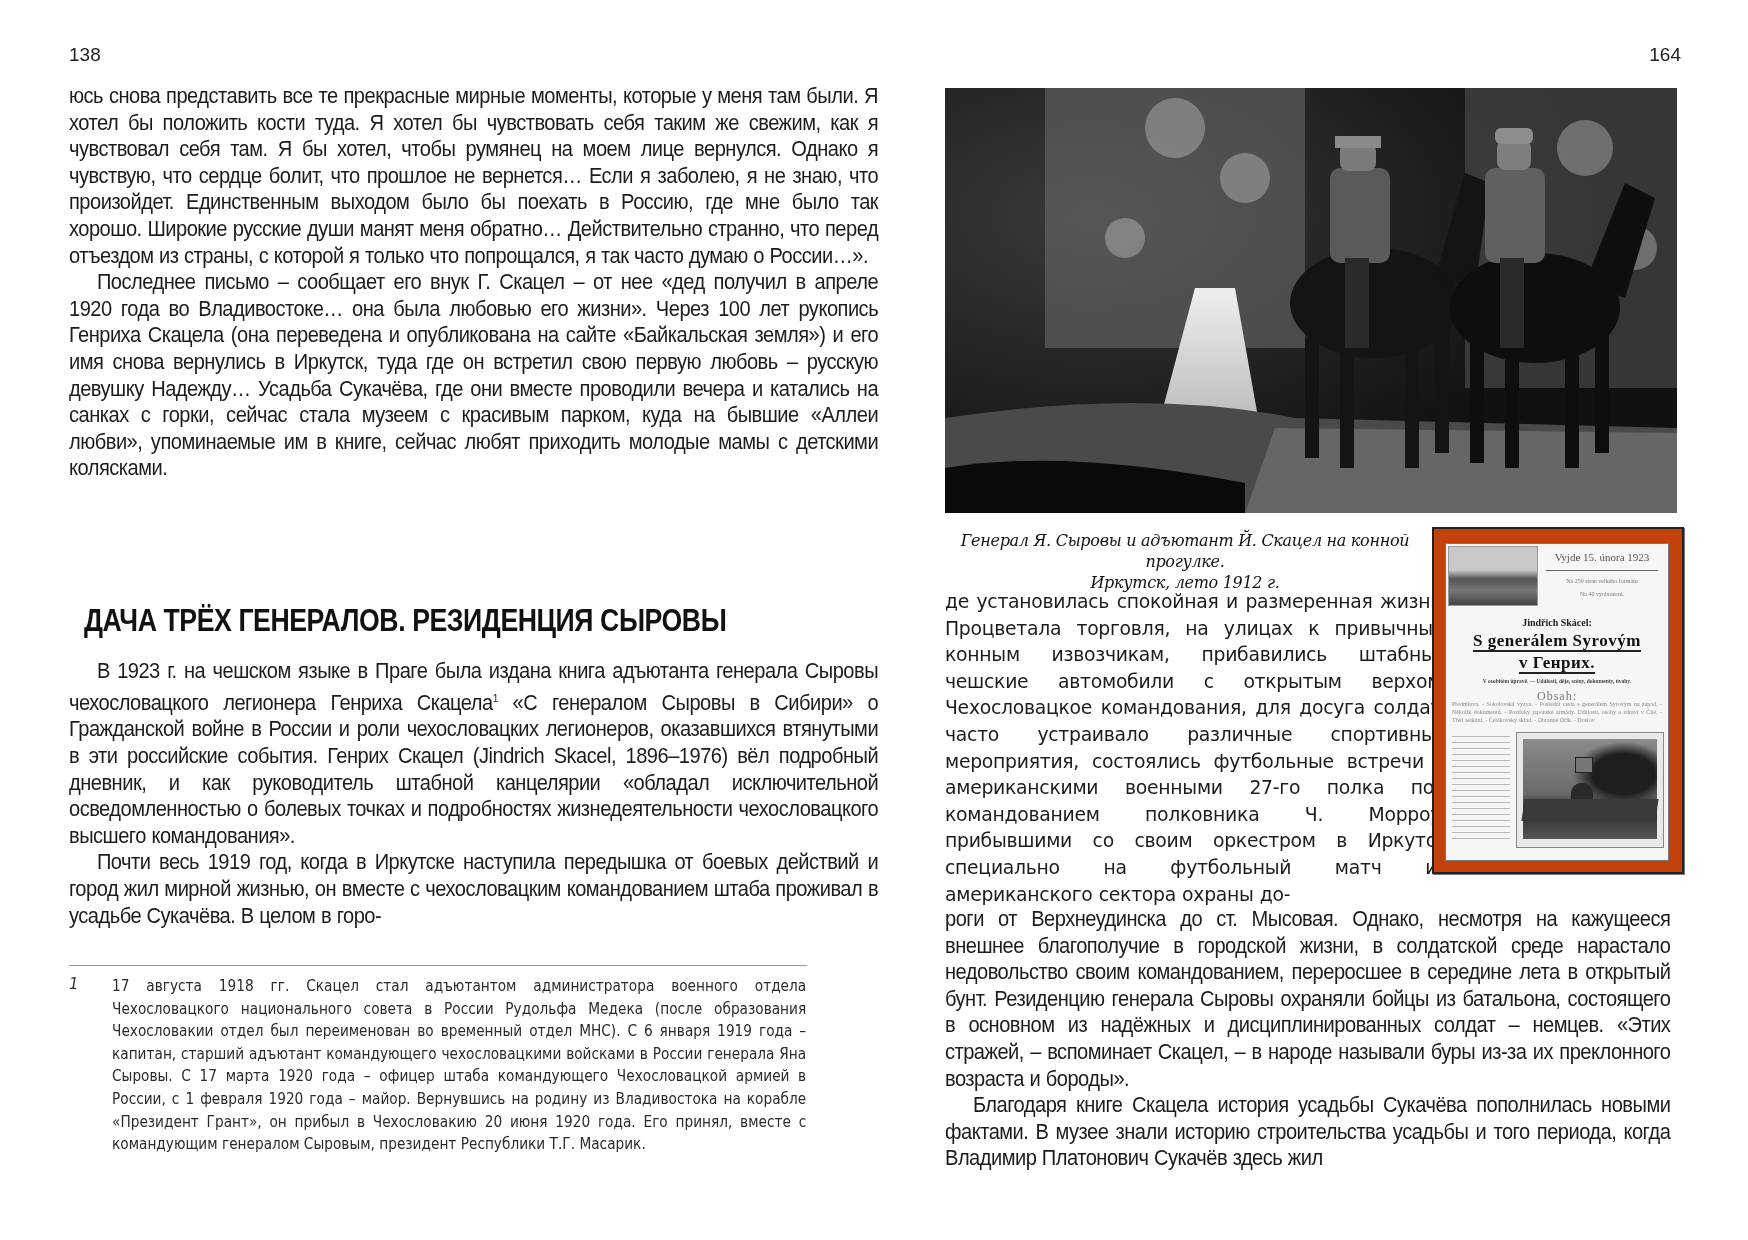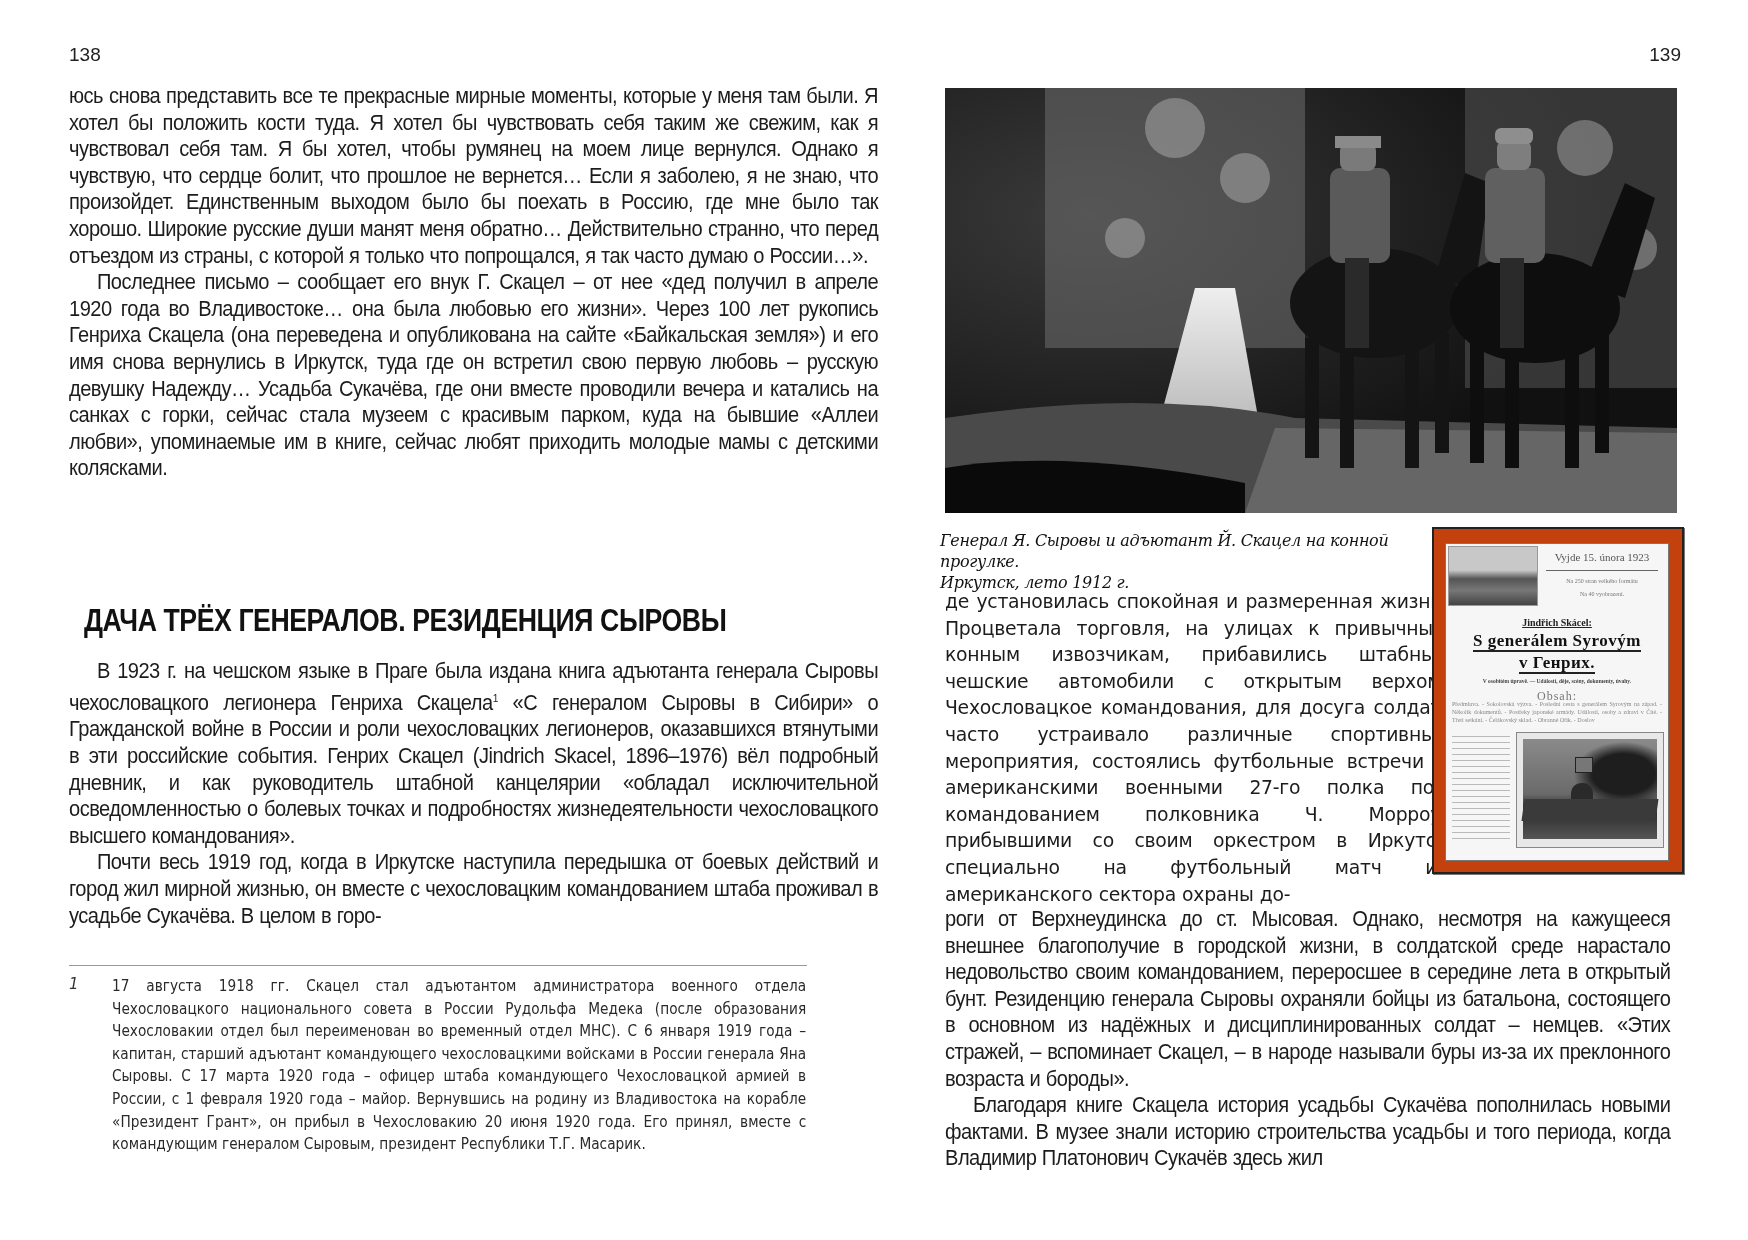--- a/index.html
+++ b/index.html
@@ -39,41 +39,41 @@
     text-align: justify; transform: scaleX(0.89); transform-origin: left top;
   }
 
   
   .photo {
     position: absolute; left: 71px; top: 88px; width: 732px; height: 425px; overflow: hidden;
     background: #2b2b2b;
   }
   .photo svg { display: block; }
   .caption {
-    position: absolute; left: 66px; top: 530px; width: 490px; text-align: left;
+    position: absolute; left: 66px; top: 530px; width: 490px; text-align: center;
     font-family: "DejaVu Serif", serif; font-style: italic; font-size: 16px; line-height: 21px; color: #111;
     letter-spacing: -0.3px;
   }
   #right-narrow { left: 71px; top: 589px; width: 520px; }
   #right-narrow.body-text { font-family: "DejaVu Sans", sans-serif; font-size: 19.5px; line-height: 26.6px; letter-spacing: -0.3px; transform: scaleX(0.965); }
   #right-wide { left: 71px; top: 906px; width: 780px; }
 
   .inset {
     position: absolute; left: 558px; top: 527px; width: 248px; height: 343px;
     background: #c2410c; border: 2px solid #222; box-shadow: 1px 1px 0 #777;
   }
   .inset-inner {
     position: absolute; left: 11px; top: 14px; width: 222px; height: 316px; border: 1px solid #777;
     background: #f6f6f6; font-family: "Liberation Serif", serif; color: #333; text-align: center;
   }
   .ins-photo1 { position: absolute; left: 2px; top: 2px; width: 88px; height: 58px; background: linear-gradient(#c8c8c8 0%, #c8c8c8 40%, #555 55%, #777 75%, #444 100%); border: 1px solid #999; }
   .ins-date { position: absolute; left: 96px; top: 7px; width: 120px; font-size: 11px; color: #555; }
   .ins-rule { position: absolute; left: 100px; width: 112px; height: 1px; background: #666; }
   .ins-small { position: absolute; left: 96px; width: 120px; font-size: 6px; color: #777; }
-  .ins-author { position: absolute; left: 0; top: 73px; width: 100%; font-size: 10px; font-weight: bold; text-decoration: underline; color: #222; }
+  .ins-author { position: absolute; left: 0; top: 73px; width: 100%; font-size: 10px; font-weight: bold; color: #222; }
   .ins-title { position: absolute; left: 0; top: 86px; width: 100%; font-size: 17px; font-weight: bold; letter-spacing: 0.5px; color: #111; line-height: 22px; }
   .ins-title span { border-bottom: 2px solid #222; }
   .ins-sub { position: absolute; left: 0; top: 134px; width: 100%; font-size: 5.5px; font-weight: bold; color: #444; }
   .ins-obsah { position: absolute; left: 0; top: 145px; width: 100%; font-size: 12px; color: #777; letter-spacing: 1px; }
   .ins-contents { position: absolute; left: 6px; top: 156px; width: 210px; font-size: 6px; line-height: 8px; color: #888; text-align: justify; }
   .ins-col { position: absolute; left: 6px; top: 188px; width: 58px; height: 108px;
     background: repeating-linear-gradient(#f6f6f6 0 4px, #aaa 4px 5px, #f6f6f6 5px 6px); opacity: 0.8; }
   .ins-photo2 { position: absolute; left: 70px; top: 188px; width: 146px; height: 114px; border: 1px solid #888; background: #e8e8e8; }
   .ins-photo2-img { position: absolute; left: 6px; top: 6px; width: 134px; height: 100px;
     background: radial-gradient(ellipse at 75% 35%, #1e1e1e 0 22%, transparent 35%), linear-gradient(#8a8a8a 0%, #6a6a6a 55%, #2a2a2a 70%, #555 100%); }
@@ -100,21 +100,21 @@
   </div>
 
   <div class="fn-rule"></div>
   <div class="footnote">
     <span class="fn-num">1</span>
     <div class="fn-text">17 августа 1918 гг. Скацел стал адъютантом администратора военного отдела Чехословацкого национального совета в России Рудольфа Медека (после образования Чехословакии отдел был переименован во временный отдел МНС). С 6 января 1919 года – капитан, старший адъютант командующего чехословацкими войсками в России генерала Яна Сыровы. С 17 марта 1920 года – офицер штаба командующего Чехословацкой армией в России, с 1 февраля 1920 года – майор. Вернувшись на родину из Владивостока на корабле «Президент Грант», он прибыл в Чехословакию 20 июня 1920 года. Его принял, вместе с командующим генералом Сыровым, президент Республики Т.Г. Масарик.</div>
   </div>
 </div>
 
 <div class="page page-right">
-  <div class="page-num">139</div>
+  <div class="page-num">164</div>
 
   <div class="photo">
     <svg width="732" height="425" viewBox="0 0 732 425">
       <defs>
         <radialGradient id="leafL" cx="0.2" cy="0.3" r="0.7">
           <stop offset="0" stop-color="#3a3a3a"></stop>
             <stop offset="1" stop-color="#111"></stop>
         </radialGradient>
         <linearGradient id="path" x1="0" y1="0" x2="0" y2="1">
           <stop offset="0" stop-color="#eeeeee"></stop>

